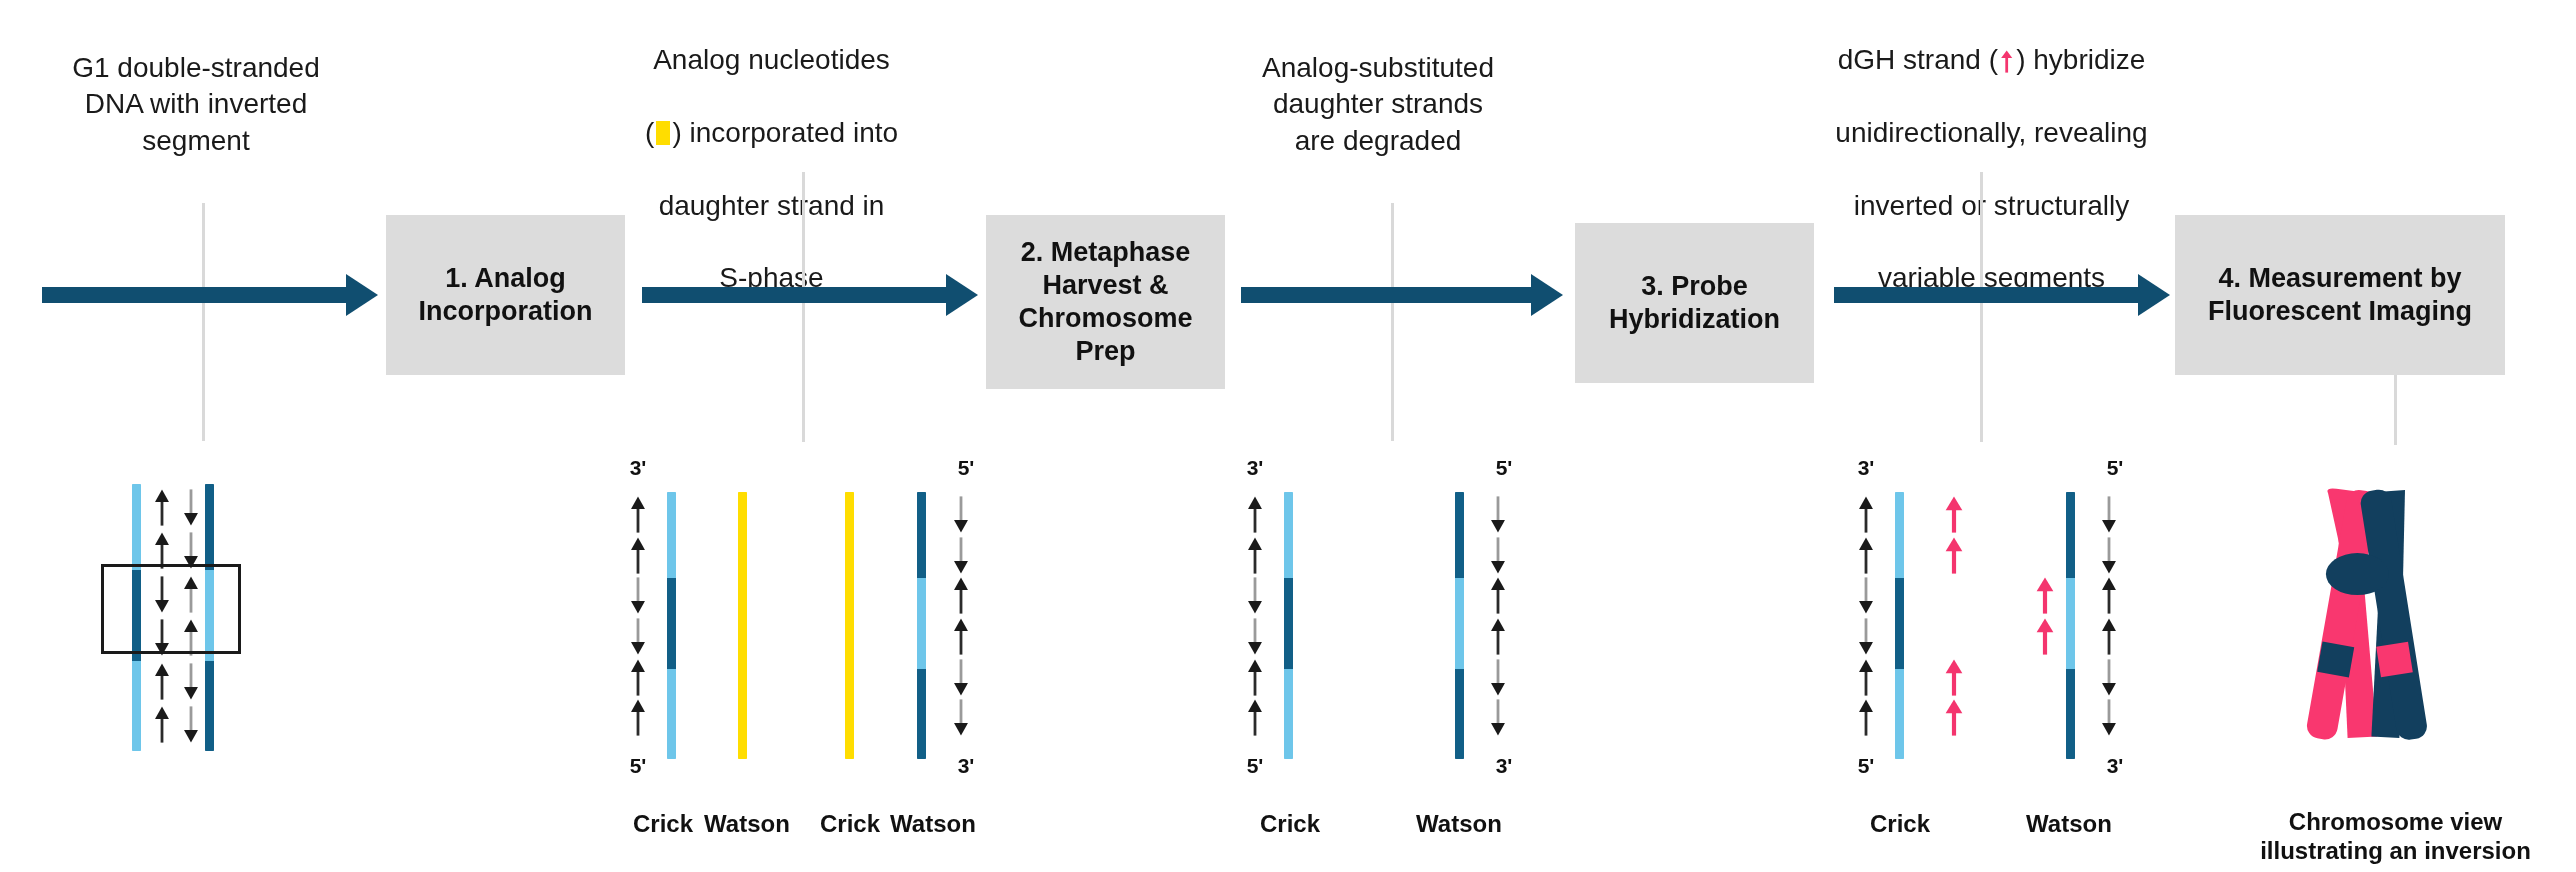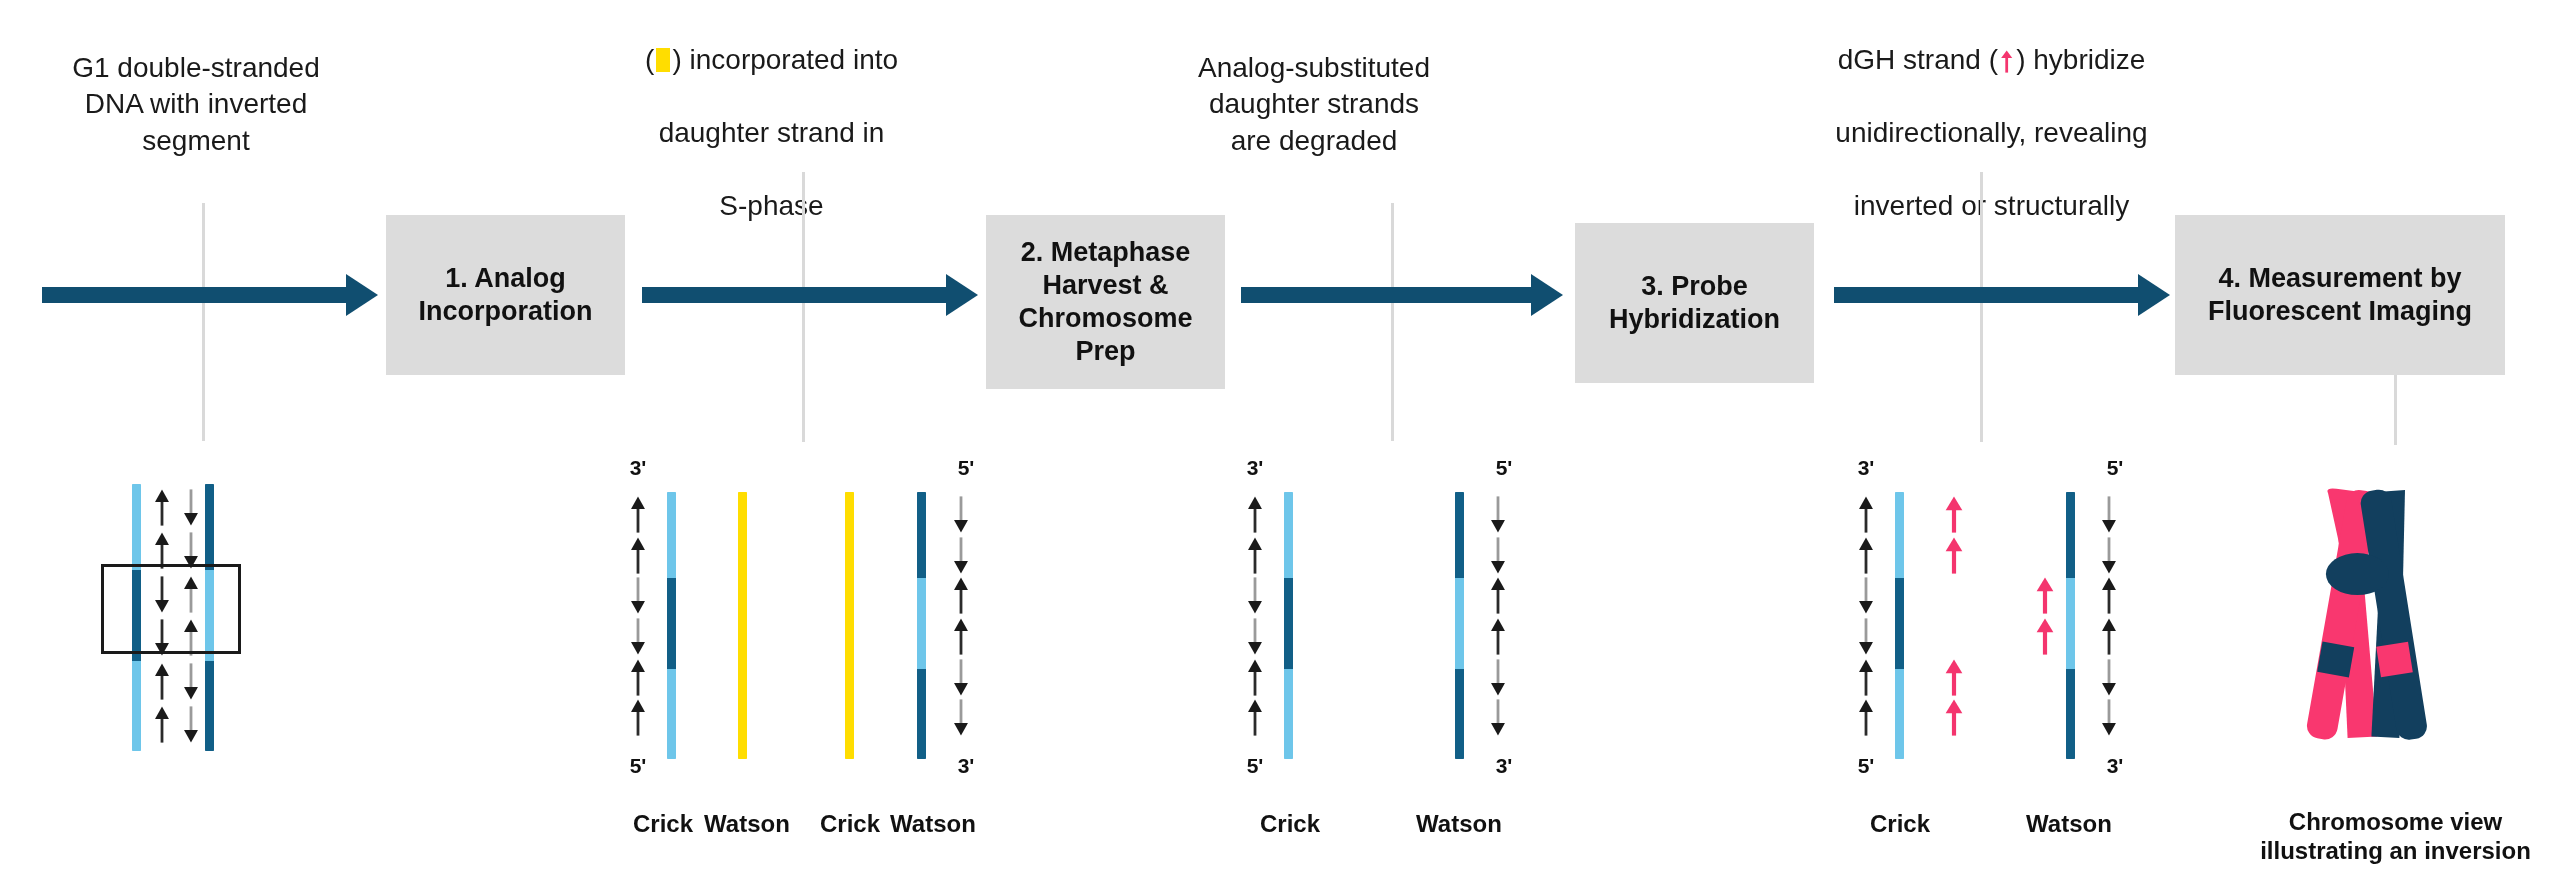--- a/index.html
+++ b/index.html
@@ -10,21 +10,21 @@
   }
   .stage{position:absolute;left:0;top:0;width:2576px;height:872px;}
 
   
   .caption{
     position:absolute;text-align:center;font-size:28px;line-height:1.30;
     font-weight:400;color:#1a1a1a;white-space:pre-line;
   }
   .cap0{left:0px;   top:50px;  width:372px;margin-left:10px;}
   .cap1{left:582px; top:5.6px;   width:379px;}
-  .cap2{left:1128px;top:50px;  width:372px;text-align:center;}
+  .cap2{left:1192px;top:50px;  width:372px;text-align:center;}
   .cap3{left:1746px;top:5.6px;   width:491px;}
 
   .swatch-yellow{
     display:inline-block;width:14px;height:24px;background:#ffdd00;
     vertical-align:-3.5px;margin:0 2.1px;
   }
   .inline-arrow{
     display:inline-block;width:15.4px;height:25px;vertical-align:-4.9px;margin:0 1.4px;
   }
 
@@ -73,36 +73,38 @@
 </head>
 <body>
 
 <div class="stage">
 
   <div class="caption cap0">G1 double-stranded
 DNA with inverted
 segment</div>
 
   <div class="caption cap1">
+    <div>Analog nucleotides</div>
     <div><span>(</span><span class="swatch-yellow"></span><span>) incorporated into</span></div>
     <div>daughter strand in</div>
     <div>S-phase</div>
   </div>
 
   <div class="caption cap2">Analog-substituted
 daughter strands
 are degraded</div>
 
   <div class="caption cap3">
     <div><span>dGH strand (</span><span class="inline-arrow"><svg width="15.4" height="25" viewBox="0 0 22 36">
             <line x1="11" y1="34" x2="11" y2="10" stroke="#f4356e" stroke-width="4"></line>
             <polygon points="11,2 3,13 19,13" fill="#f4356e"></polygon>
           </svg></span><span>) hybridize</span></div>
     <div>unidirectionally, revealing</div>
     <div>inverted or structurally</div>
+    <div>variable segments</div>
   </div>
 
   <div class="vline" style="left:202px; top:203px; height:238px;"></div>
   <div class="vline" style="left:802px;top:172px; height:270px;"></div>
   <div class="vline" style="left:1391px;top:203px; height:238px;"></div>
   <div class="vline" style="left:1980px;top:172px; height:270px;"></div>
   <div class="vline" style="left:2394px;top:375px; height:70px;"></div>
 
   <div class="flowarrow" style="left:42px; top:274px; width:337px;">
     <div class="shaft" style="width:304px;"></div>

